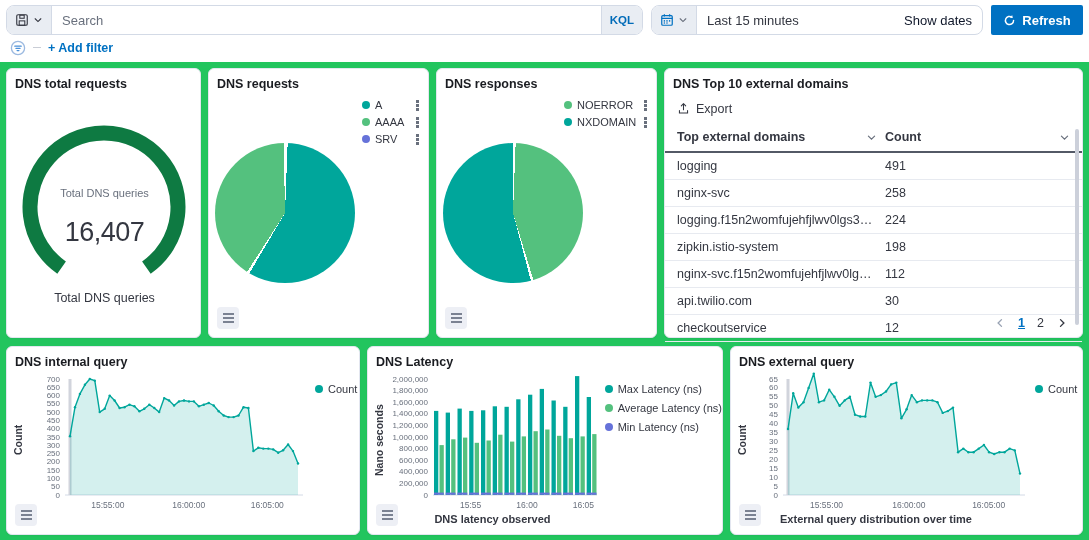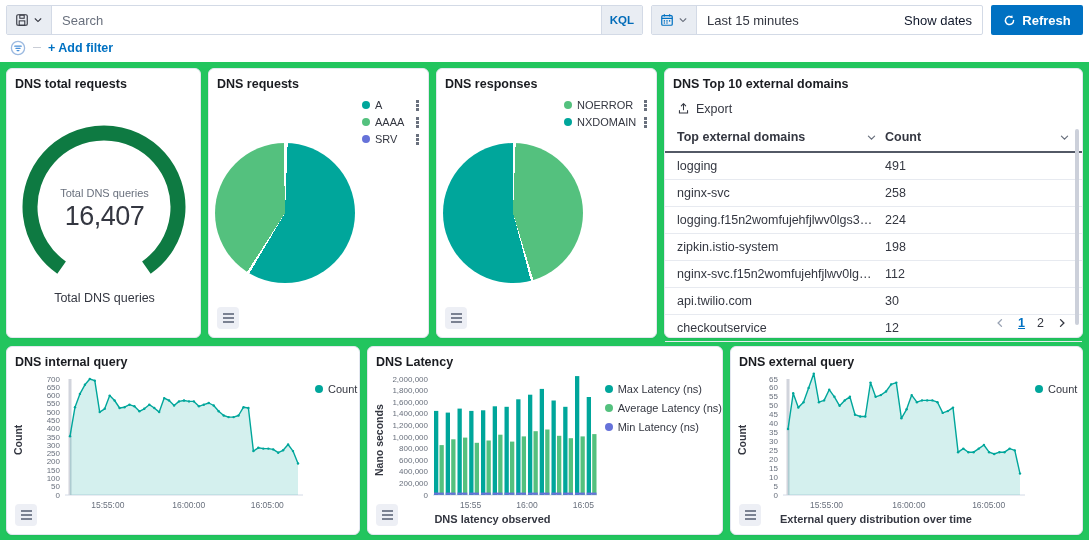--- a/index.html
+++ b/index.html
@@ -1,20 +1,20 @@
 <!DOCTYPE html>
 <html><head>
 <meta charset="utf-8">
 <style>
   *{box-sizing:border-box;margin:0;padding:0}
   html,body{width:1089px;height:540px;overflow:hidden;background:#fff;
     font-family:"Liberation Sans",sans-serif;color:#343741;-webkit-font-smoothing:antialiased}
   
   .topbar{display:flex;gap:8px;padding:5px 6px 3px;align-items:stretch;height:38px}
-  .igroup{display:flex;border:1px solid #d3dae6;border-radius:2px;background:#fff;height:30px;overflow:hidden}
+  .igroup{display:flex;border:1px solid #d3dae6;border-radius:8px;background:#fff;height:30px;overflow:hidden}
   .search-group{flex:1}
   .prepend,.append{background:#e9edf3;display:flex;align-items:center;gap:4px;padding:0 8px}
   .prepend{border-right:1px solid #d3dae6}
   .append{border-left:1px solid #d3dae6}
   .search-input{flex:1;border:none;outline:none;font-size:13px;color:#343741;padding:0 10px;font-family:"Liberation Sans",sans-serif}
   .search-input::placeholder{color:#69707d}
   .kql{color:#006bb8;font-weight:700;font-size:11.5px}
   .date-group{width:332px}
   .date-text{flex:1;display:flex;align-items:center;padding:0 10px;font-size:13px;color:#343741}
   .show-dates{display:flex;align-items:center;padding:0 10px;font-size:13px;color:#0f172a;font-weight:400;cursor:pointer}
@@ -29,21 +29,21 @@
   .prow{display:flex;gap:7px}
   .panel{background:#fff;border:1px solid #e3e6f0;border-radius:6px;box-shadow:0 1px 2px rgba(0,0,0,.05);position:relative}
   .panel-title{font-size:12.5px;font-weight:700;color:#1a1c21;padding:8px 8px 0 8px;white-space:nowrap;overflow:hidden}
   .row1 .panel{height:270px}
   .row2 .panel{height:189px}
   .p1{width:195px}.p2{width:221px}.p3{width:221px}.p4{flex:1}
   .p5{width:354px}.p6{width:356px}.p7{flex:1}
   
   .gauge-wrap{position:absolute;left:0;top:46px;width:195px;text-align:center}
   .gauge-label{position:absolute;left:0;top:118px;width:195px;text-align:center;font-size:11px;color:#69707d}
-  .gauge-value{position:absolute;left:0;top:132px;width:195px;text-align:center;font-size:27px;color:#343741;letter-spacing:-.5px}
+  .gauge-value{position:absolute;left:0;top:148px;width:195px;text-align:center;font-size:27px;color:#343741;letter-spacing:-.5px}
   .gauge-caption{position:absolute;left:0;top:222px;width:195px;text-align:center;font-size:12.5px;color:#343741}
   
   .pie{position:absolute;left:6px;top:74px;width:140px;height:140px;border-radius:50%}
   .plegend{position:absolute;top:30px;right:8px;display:flex;flex-direction:column;gap:4px}
   .plegend .litem{display:flex;align-items:center;gap:5px;font-size:11px;color:#343741}
   .kebab{margin-left:auto;display:flex;flex-direction:column;gap:1.6px;cursor:pointer;padding:1px}
   .kebab i{width:2.6px;height:2.6px;background:#69707d;display:block}
   .dot{width:8px;height:8px;border-radius:50%;flex:none}
   
   .chart-row{display:flex;margin-top:2px;padding-left:4px}

